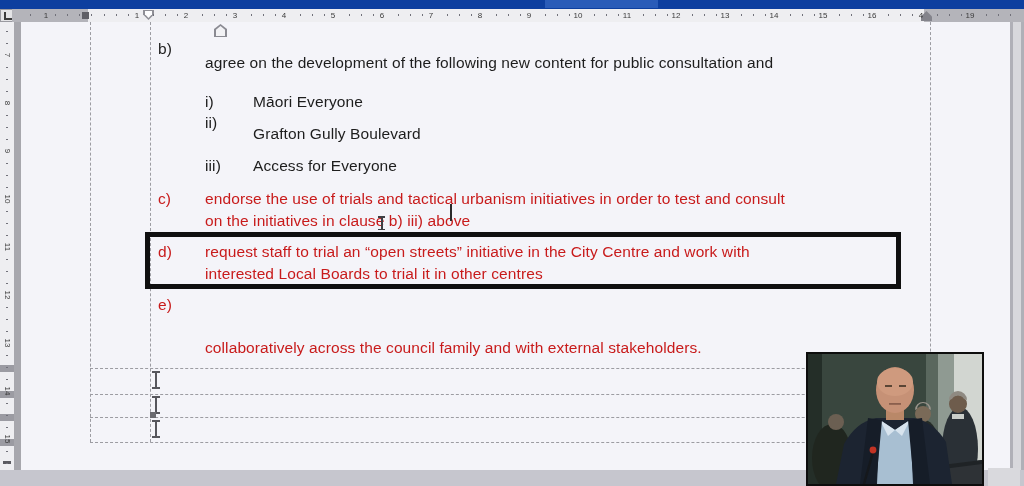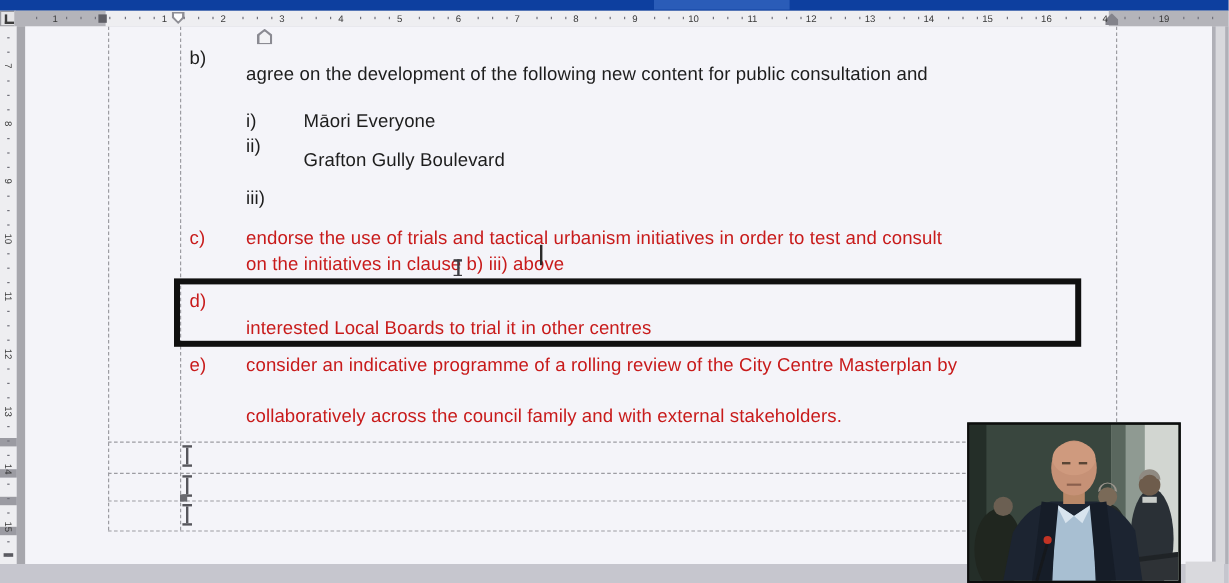--- a/index.html
+++ b/index.html
@@ -234,32 +234,33 @@
     <div class="gl gl-h" style="left:69px;top:420px;width:840px"></div>
 
     <div class="dline black" style="left:137px;top:18px">b)</div>
     <div class="dline black" style="left:184px;top:32px">agree on the development of the following new content for public consultation and</div>
 
     <div class="dline black" style="left:184px;top:71px">i)</div>
     <div class="dline black" style="left:232px;top:71px">Māori Everyone</div>
     <div class="dline black" style="left:184px;top:92px">ii)</div>
     <div class="dline black" style="left:232px;top:103px">Grafton Gully Boulevard</div>
     <div class="dline black" style="left:184px;top:135px">iii)</div>
+    <div class="dline black" style="left:232px;top:135px">Access for Everyone</div>
 
     <div class="dline red" style="left:137px;top:168px">c)</div>
     <div class="dline red" style="left:184px;top:168px">endorse the use of trials and tactical urbanism initiatives in order to test and consult</div>
     <div class="dline red" style="left:184px;top:189.5px">on the initiatives in clause b) iii) above</div>
 
     <div class="hl-box"></div>
 
     <div class="dline red" style="left:137px;top:221px">d)</div>
+    <div class="dline red" style="left:184px;top:221px">request staff to trial an “open streets” initiative in the City Centre and work with</div>
     <div class="dline red" style="left:184px;top:242.5px">interested Local Boards to trial it in other centres</div>
 
     <div class="dline red" style="left:137px;top:274px">e)</div>
-    <div class="dline red" style="left:184px;top:274px">consider an indicative programme of a rolling review of the City Centre Masterplan by</div>
     <div class="dline red" style="left:184px;top:317px">collaboratively across the council family and with external stakeholders.</div>
 
     <div class="caret"></div>
     <div class="mouse-ibeam">
         <i class="st"></i>
         <i class="tp"></i>
         <i class="bt"></i>
       </div>
 
     <div class="cell-mark" style="top:349px">

